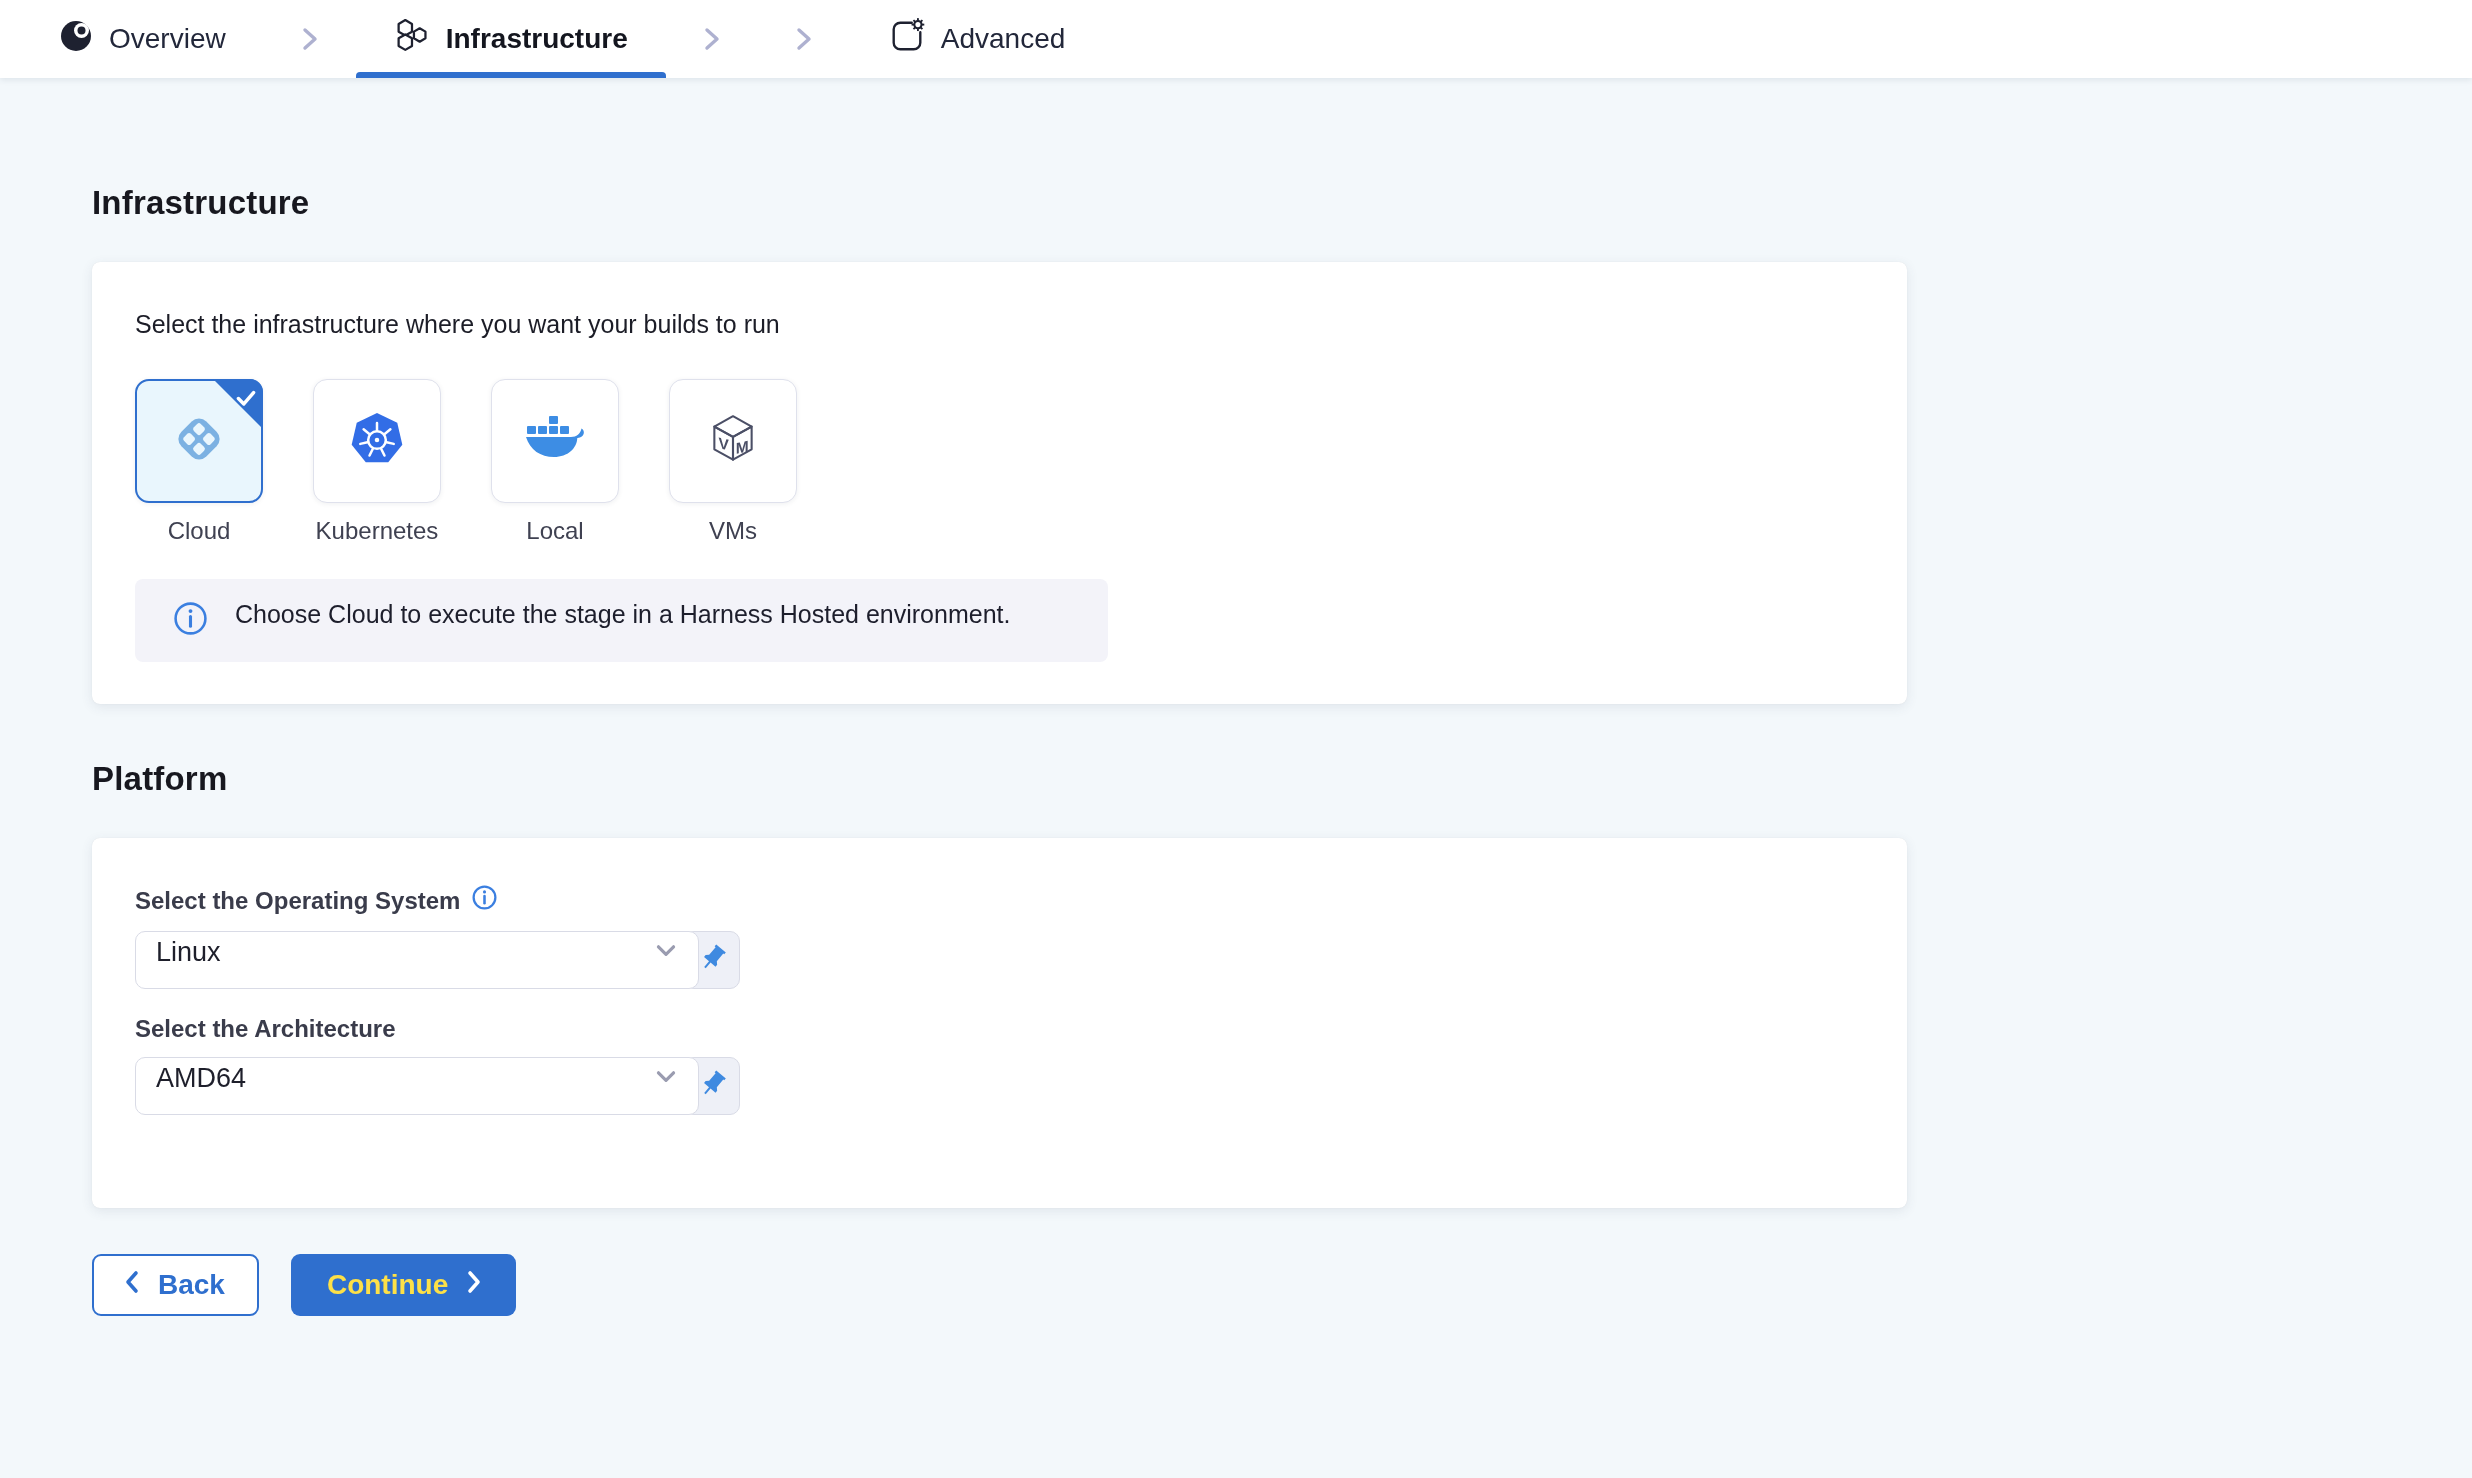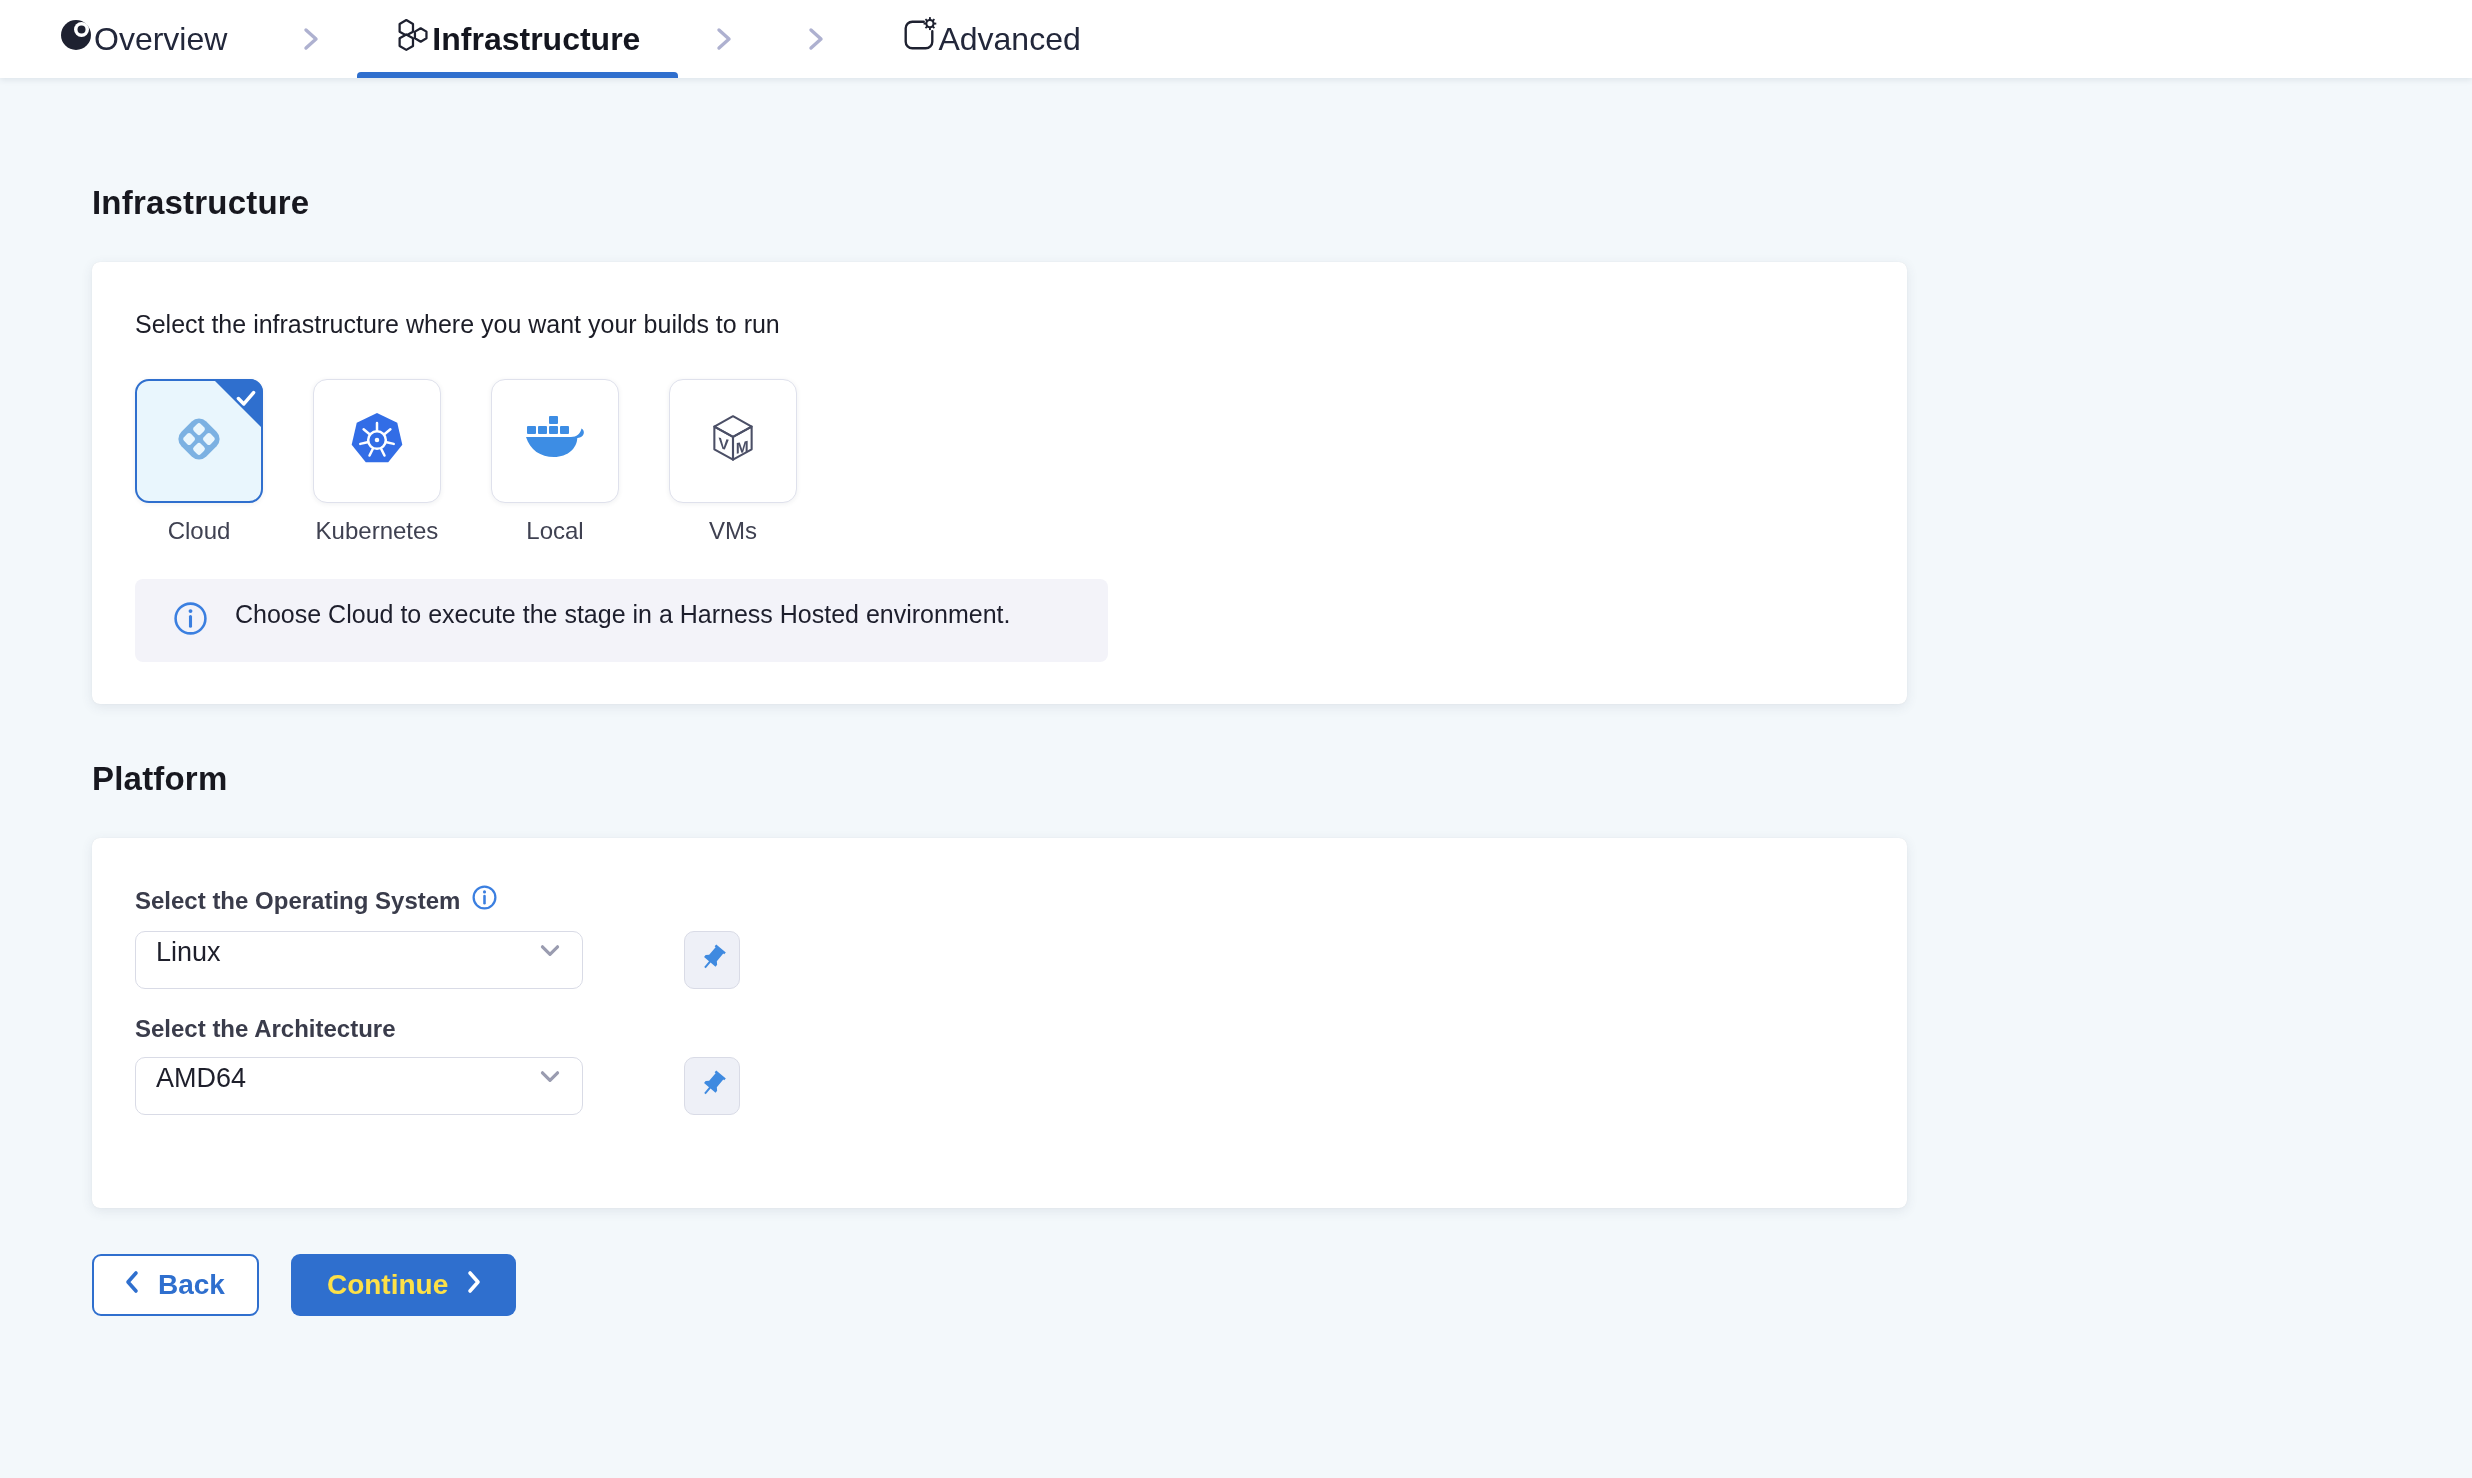--- a/index.html
+++ b/index.html
@@ -18,24 +18,25 @@
     box-shadow: 0 2px 6px rgba(40, 60, 90, 0.10);
     display: flex;
     align-items: stretch;
     padding-left: 20px;
     position: relative;
     z-index: 5;
   }
   .tab {
     display: flex;
     align-items: center;
+    gap: 15px;
     padding: 0 38px;
     position: relative;
     cursor: pointer;
-    font-size: 32px;
+    font-size: 28px;
     font-weight: 500;
     color: #22273a;
   }
   .tab.active { font-weight: 700; color: #14161f; }
   .tab.active::after {
     content: "";
     position: absolute;
     left: 0; right: 0; bottom: 0;
     height: 6px;
     background: #2f6fce;
@@ -142,21 +143,21 @@
     background: #eef0f7;
     border: 1.5px solid #d9dbe6;
     border-radius: 10px;
     display: flex; align-items: center; justify-content: flex-end;
     padding-right: 11px;
     cursor: pointer;
   }
   .select-box {
     position: absolute;
     left: 0; top: 0;
-    width: 448px; height: 58px;
+    width: 564px; height: 58px;
     background: #ffffff;
     border: 1.5px solid #d9dbe6;
     border-radius: 10px;
     display: flex; align-items: center; justify-content: space-between;
     padding: 0 18px 16px 20px;
     cursor: pointer;
     z-index: 2;
   }
   .select-value { font-size: 27px; color: #1e1f2b; }
 

